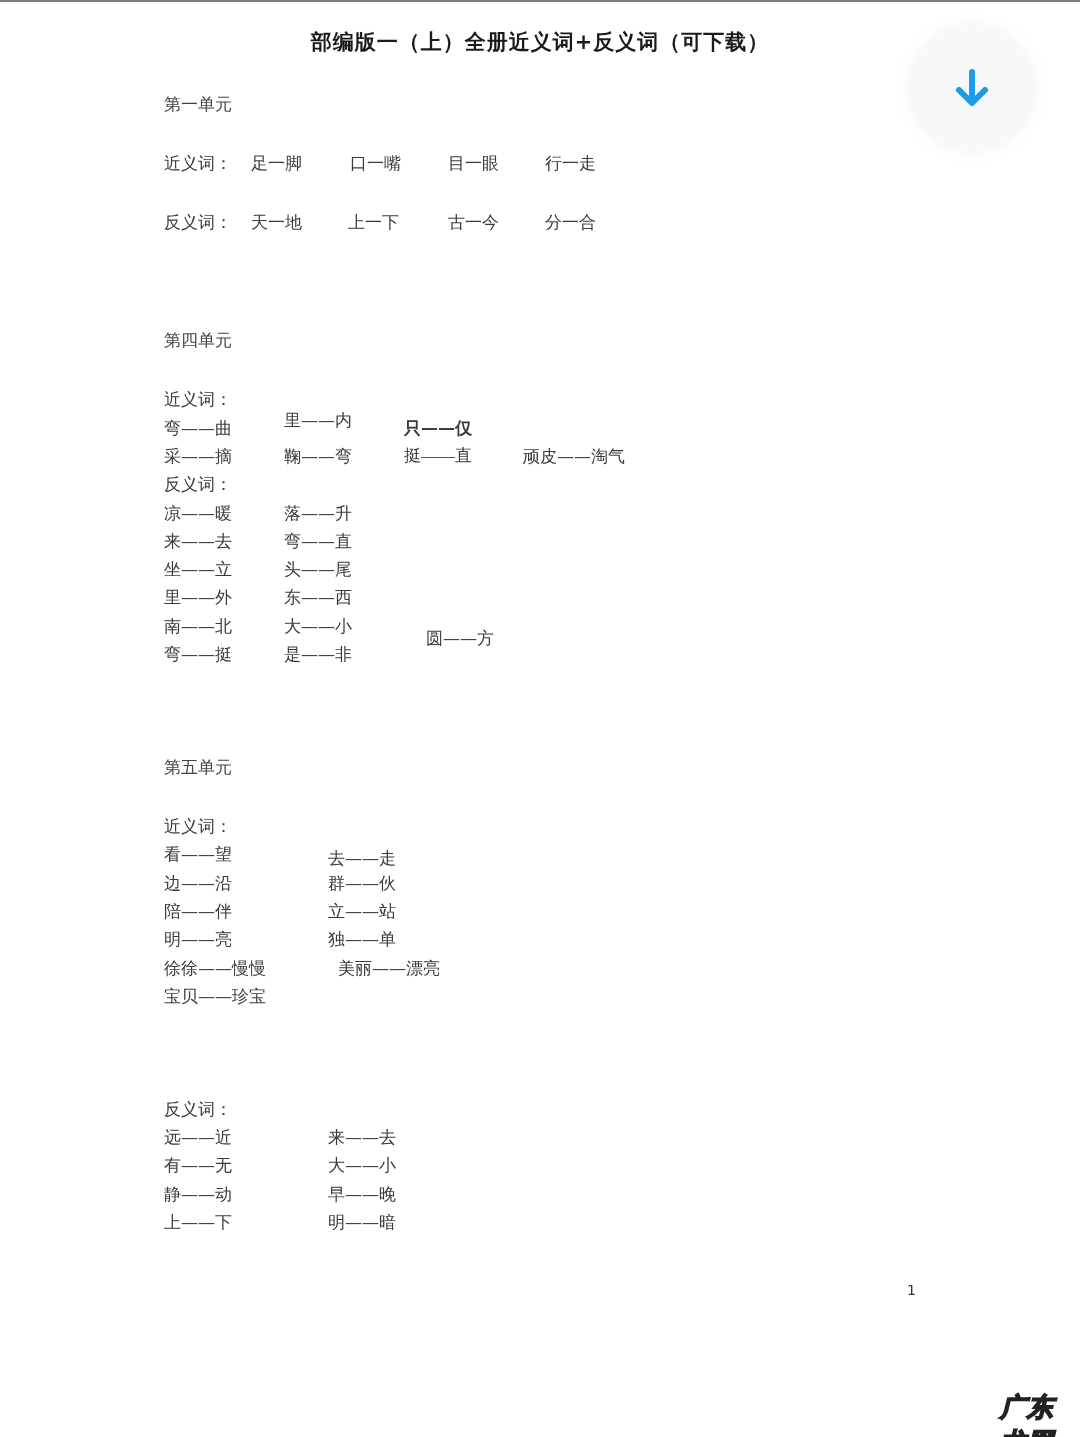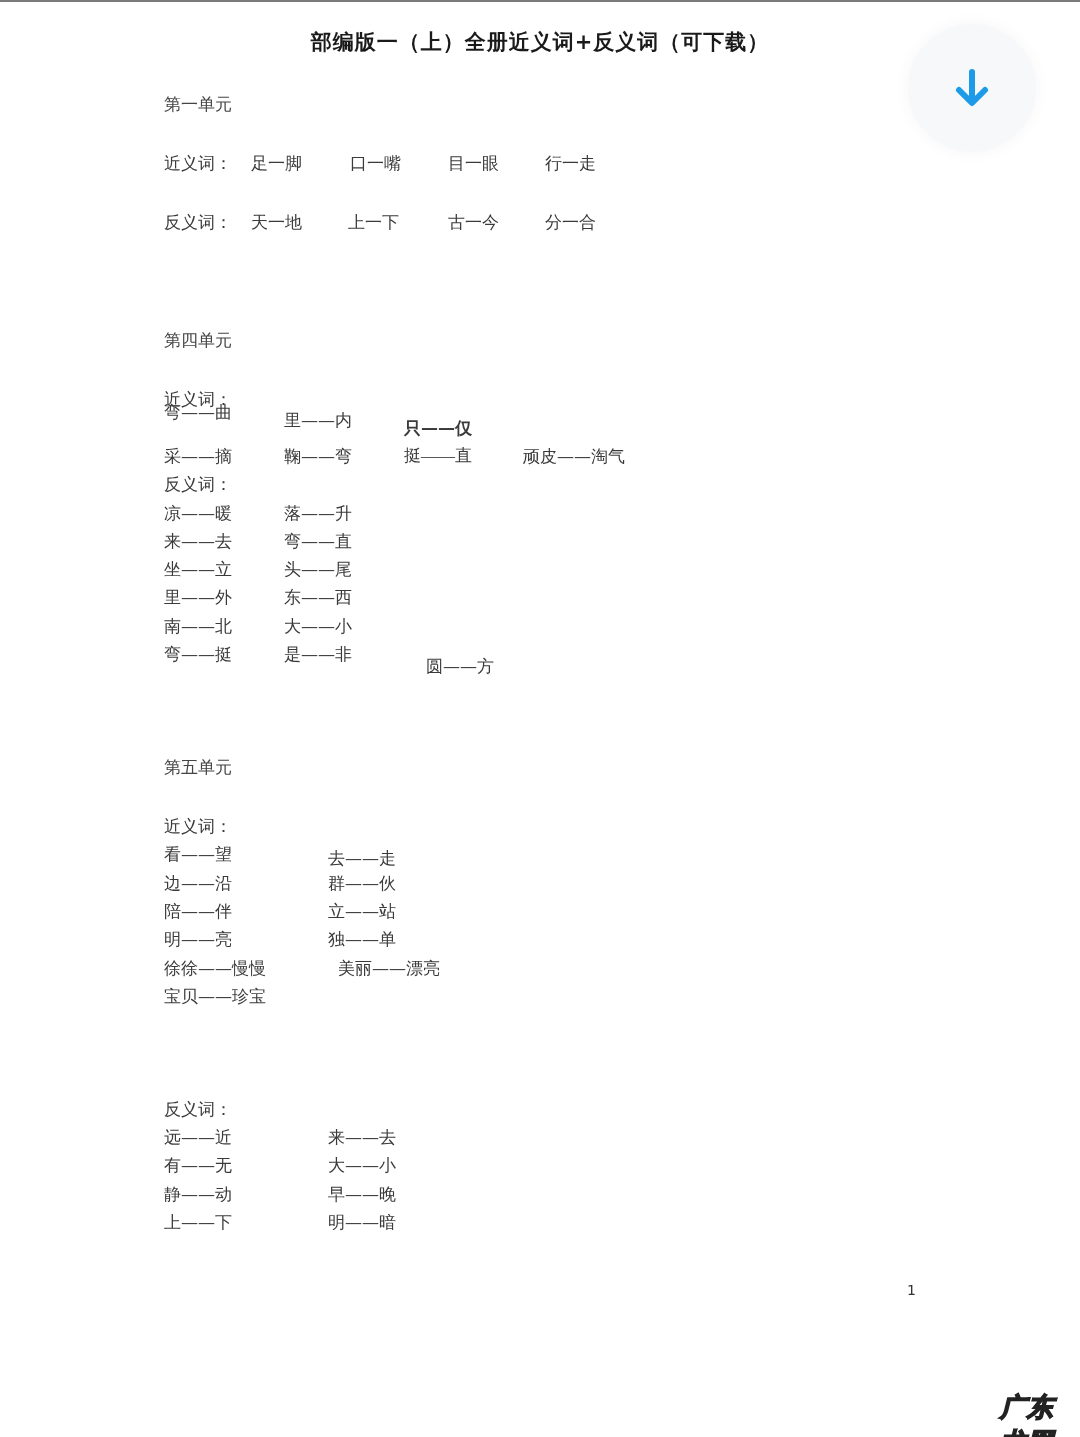--- a/index.html
+++ b/index.html
@@ -58,42 +58,42 @@
 <div class="t" style="left:545px;top:149px;">行一走</div>
 
 <div class="t" style="left:164px;top:208px;">反义词：</div>
 <div class="t" style="left:251px;top:208px;">天一地</div>
 <div class="t" style="left:348px;top:208px;">上一下</div>
 <div class="t" style="left:448px;top:208px;">古一今</div>
 <div class="t" style="left:545px;top:208px;">分一合</div>
 
 <div class="t heading" style="left:164px;top:326px;">第四单元</div>
 <div class="t" style="left:164px;top:385px;">近义词：</div>
-<div class="t" style="left:164px;top:398px;">弯——曲</div>
+<div class="t" style="left:164px;top:414px;">弯——曲</div>
 <div class="t" style="left:284px;top:406px;">里——内</div>
 <div class="t" style="left:404px;top:414px;font-weight:bold;">只——仅</div>
 <div class="t" style="left:164px;top:442px;">采——摘</div>
 <div class="t" style="left:284px;top:442px;">鞠——弯</div>
 <div class="t" style="left:404px;top:442px;font-family:Liberation Serif, serif;">挺——直</div>
 <div class="t" style="left:523px;top:442px;">顽皮——淘气</div>
 
 <div class="t" style="left:164px;top:470px;">反义词：</div>
 <div class="t" style="left:164px;top:499px;">凉——暖</div>
 <div class="t" style="left:284px;top:499px;">落——升</div>
 <div class="t" style="left:164px;top:527px;">来——去</div>
 <div class="t" style="left:284px;top:527px;">弯——直</div>
 <div class="t" style="left:164px;top:555px;">坐——立</div>
 <div class="t" style="left:284px;top:555px;">头——尾</div>
 <div class="t" style="left:164px;top:583px;">里——外</div>
 <div class="t" style="left:284px;top:583px;">东——西</div>
 <div class="t" style="left:164px;top:612px;">南——北</div>
 <div class="t" style="left:284px;top:612px;">大——小</div>
 <div class="t" style="left:164px;top:640px;">弯——挺</div>
 <div class="t" style="left:284px;top:640px;">是——非</div>
-<div class="t" style="left:426px;top:652px;">圆——方</div>
+<div class="t" style="left:426px;top:624px;">圆——方</div>
 
 <div class="t heading" style="left:164px;top:753px;">第五单元</div>
 <div class="t" style="left:164px;top:812px;">近义词：</div>
 <div class="t" style="left:164px;top:840px;">看——望</div>
 <div class="t" style="left:328px;top:844px;">去——走</div>
 <div class="t" style="left:164px;top:869px;">边——沿</div>
 <div class="t" style="left:328px;top:869px;">群——伙</div>
 <div class="t" style="left:164px;top:897px;">陪——伴</div>
 <div class="t" style="left:328px;top:897px;">立——站</div>
 <div class="t" style="left:164px;top:925px;">明——亮</div>

